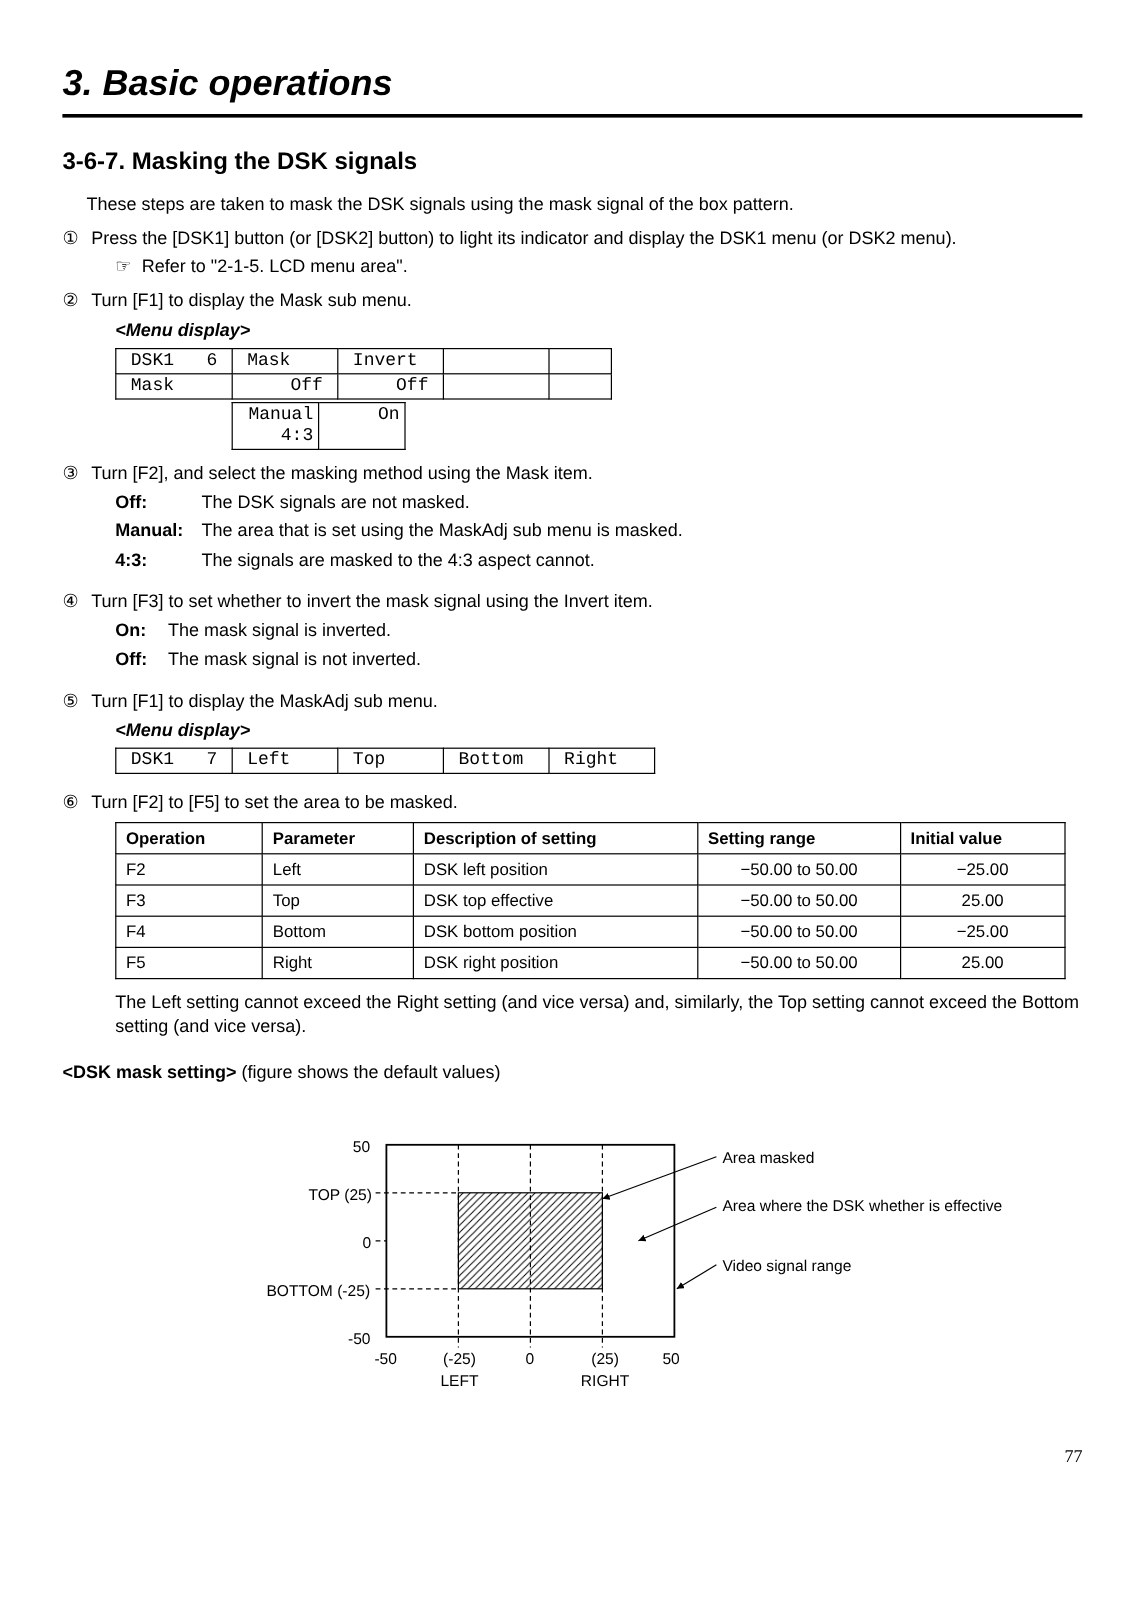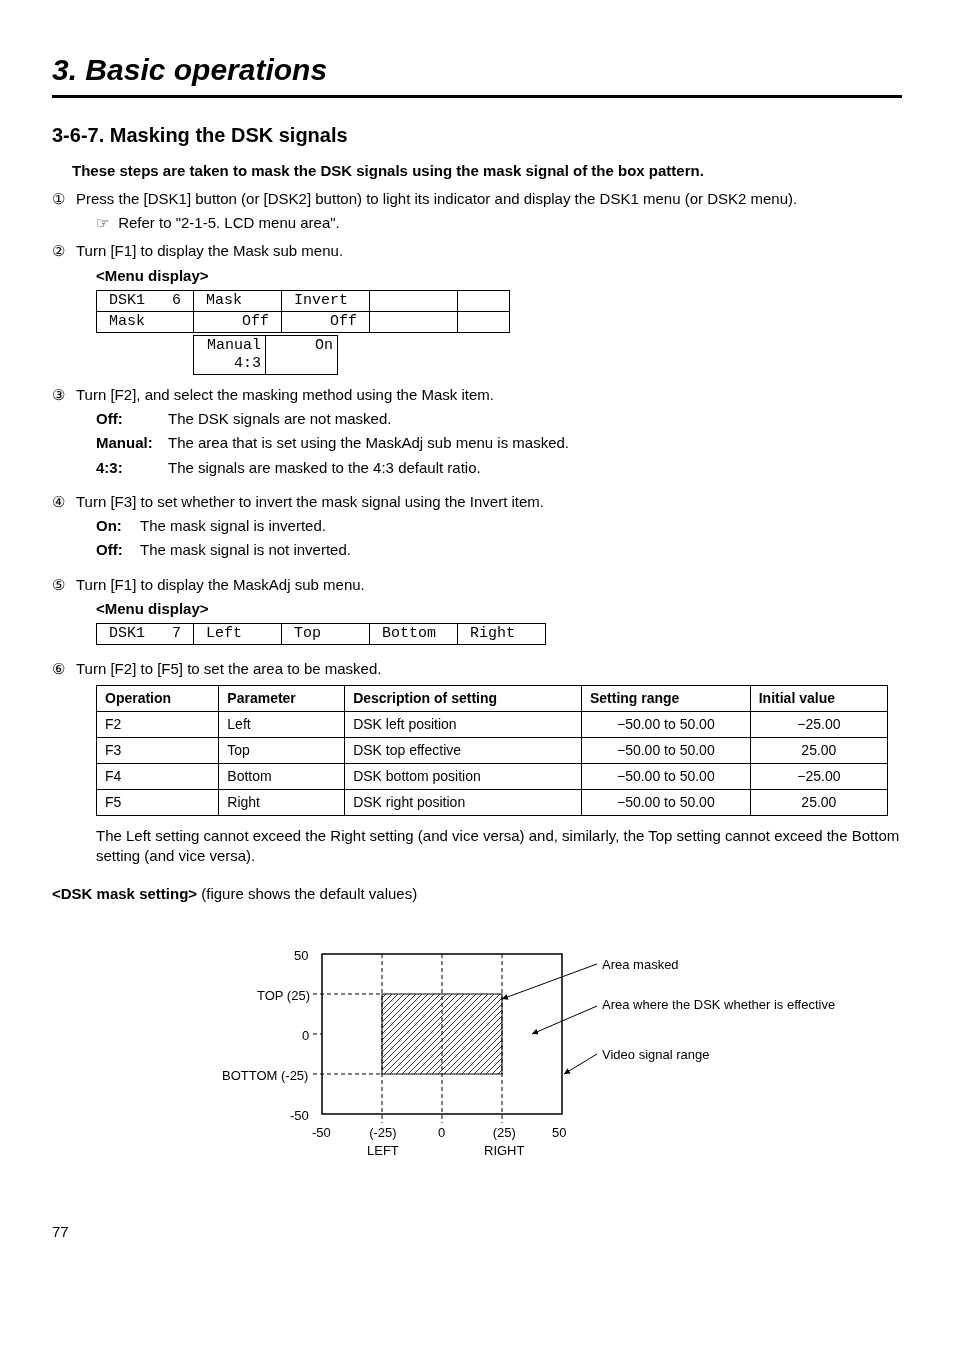--- a/index.html
+++ b/index.html
@@ -21,27 +21,27 @@
   .hr-thick {
     border: none;
     border-top: 3px solid #000;
     margin: 0 0 24px 0;
   }
   .section-title {
     font-size: 20px;
     font-weight: bold;
     margin: 0 0 12px 0;
   }
-  .body-indent { margin-left: 20px; font-weight: bold; }
+  .body-indent { margin-left: 20px; }
   .step-row { display: flex; margin: 8px 0 4px 0; }
   .step-num { width: 24px; flex-shrink: 0; font-size: 15px; }
   .step-text { flex: 1; }
   .sub-indent { margin-left: 44px; }
   .hand-icon { display: inline-block; width: 18px; }
-  .menu-disp-label { font-weight: bold; margin: 2px 0 4px 44px; }
+  .menu-disp-label { font-weight: bold; margin: 2px 0 4px 44px; font-style: italic; }
 
   
   .lcd-wrap { margin-left: 44px; margin-bottom: 10px; }
   .lcd {
     border-collapse: collapse;
     font-family: "Courier New", monospace;
     font-size: 15px;
     margin-bottom: 2px;
   }
   .lcd td {
@@ -95,21 +95,21 @@
     position: relative;
     width: 620px;
     height: 230px;
     margin-left: 150px;
     font-size: 13px;
     margin-top: 40px;
   }
   .diagram svg { position: absolute; left: 0; top: 0; }
   .d-label { position: absolute; white-space: nowrap; }
 
-  .page-num { text-align: left; margin-top: 48px; font-size: 15px; }
+  .page-num { text-align: right; margin-top: 30px; font-size: 15px; font-family: Liberation Serif, serif; }
 </style>
 </head>
 <body>
 
 <h1 class="chapter-title">3. Basic operations</h1>
 <hr class="hr-thick">
 
 <h2 class="section-title">3-6-7. Masking the DSK signals</h2>
 
 <div class="body-indent">These steps are taken to mask the DSK signals using the mask signal of the box pattern.</div>
@@ -165,21 +165,21 @@
 <div class="def-row">
   <div class="def-term">Off:</div>
   <div class="def-desc">The DSK signals are not masked.</div>
 </div>
 <div class="def-row">
   <div class="def-term">Manual:</div>
   <div class="def-desc">The area that is set using the MaskAdj sub menu is masked.</div>
 </div>
 <div class="def-row">
   <div class="def-term">4:3:</div>
-  <div class="def-desc">The signals are masked to the 4:3 default ratio.</div>
+  <div class="def-desc">The signals are masked to the 4:3 aspect cannot.</div>
 </div>
 
 <div class="step-row" style="margin-top:14px">
   <div class="step-num">④</div>
   <div class="step-text">Turn [F3] to set whether to invert the mask signal using the Invert item.</div>
 </div>
 <div class="def-row">
   <div class="def-term-narrow">On:</div>
   <div class="def-desc">The mask signal is inverted.</div>
 </div>

